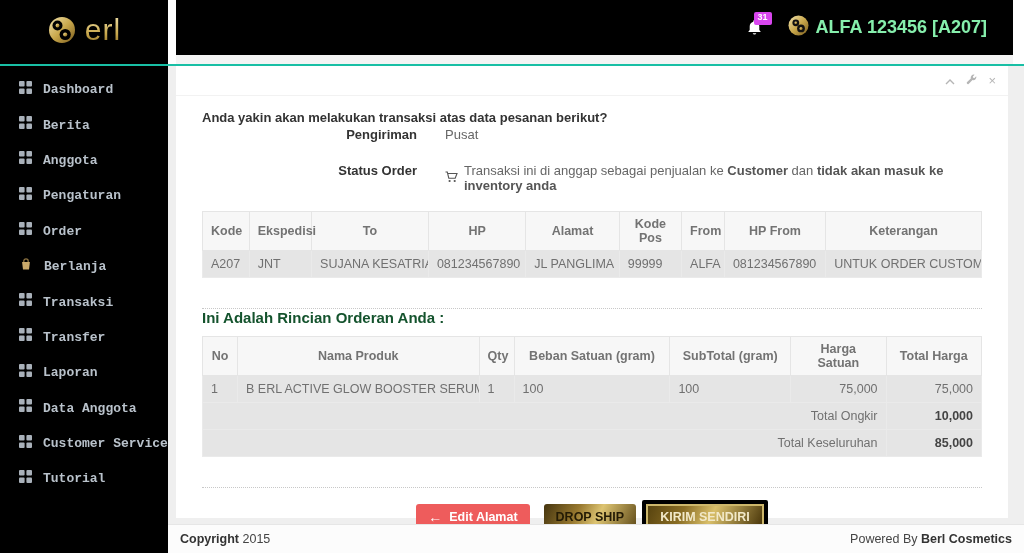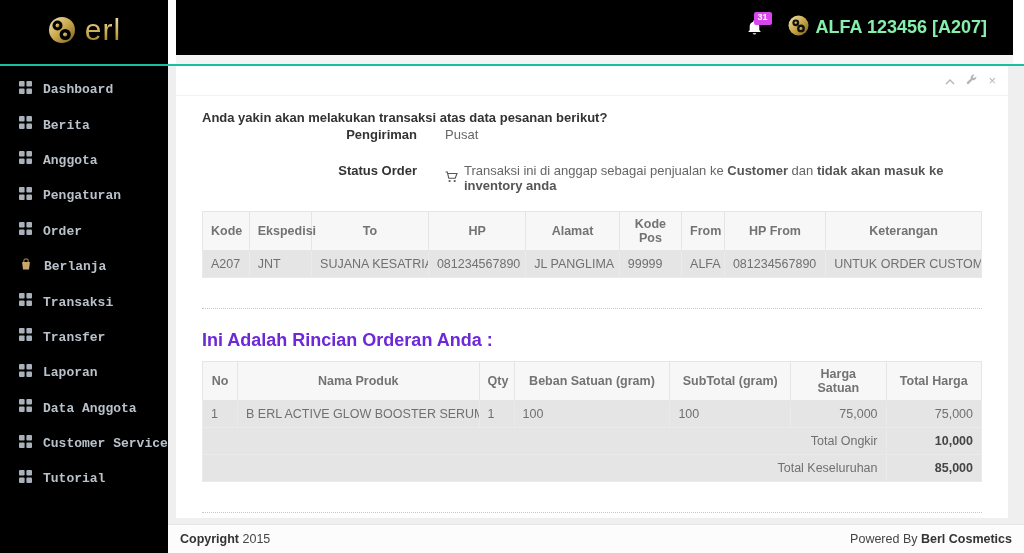--- a/index.html
+++ b/index.html
@@ -79,21 +79,21 @@
   table { width: 100%; border-collapse: collapse; font-size: 12.5px; table-layout: fixed; }
   th { background: #f7f7f7; border: 1px solid #e5e5e5; padding: 5px 8px;
        text-align: center; color: #737373; font-weight: 700; }
   td { border: 1px solid #eaeaea; padding: 6px 8px; color: #707070;
        background: #e5e5e5; overflow: hidden; white-space: nowrap; }
   .t-right { text-align: right; }
   .t-center { text-align: right; }
   .t-bold { font-weight: 700; color: #444; }
   .shipping-table { margin-top: 12px; }
   .order-table { margin-top: 0; }
-  .detail-heading { font-size: 18px; font-weight: 700; color: #6d28d9; margin: 21px 0 10px; }
+  .detail-heading { font-size: 15px; font-weight: 700; color: #14532d; margin: 0 0 10px; }
   hr.dotted { border: none; border-top: 1px dotted #c8c8c8; margin-top: 30px; }
   
   .btn-row { display: flex; justify-content: center; align-items: center;
              margin-top: 12px; }
   .btn {
     height: 26px; display: inline-flex; align-items: center; border: none;
     cursor: pointer; font-family: "Liberation Sans", sans-serif;
     font-size: 12.5px; font-weight: 600; border-radius: 3px; padding: 0 12px;
   }
   .btn-danger { background: #ee5c5c; color: #fff; gap: 7px; }

